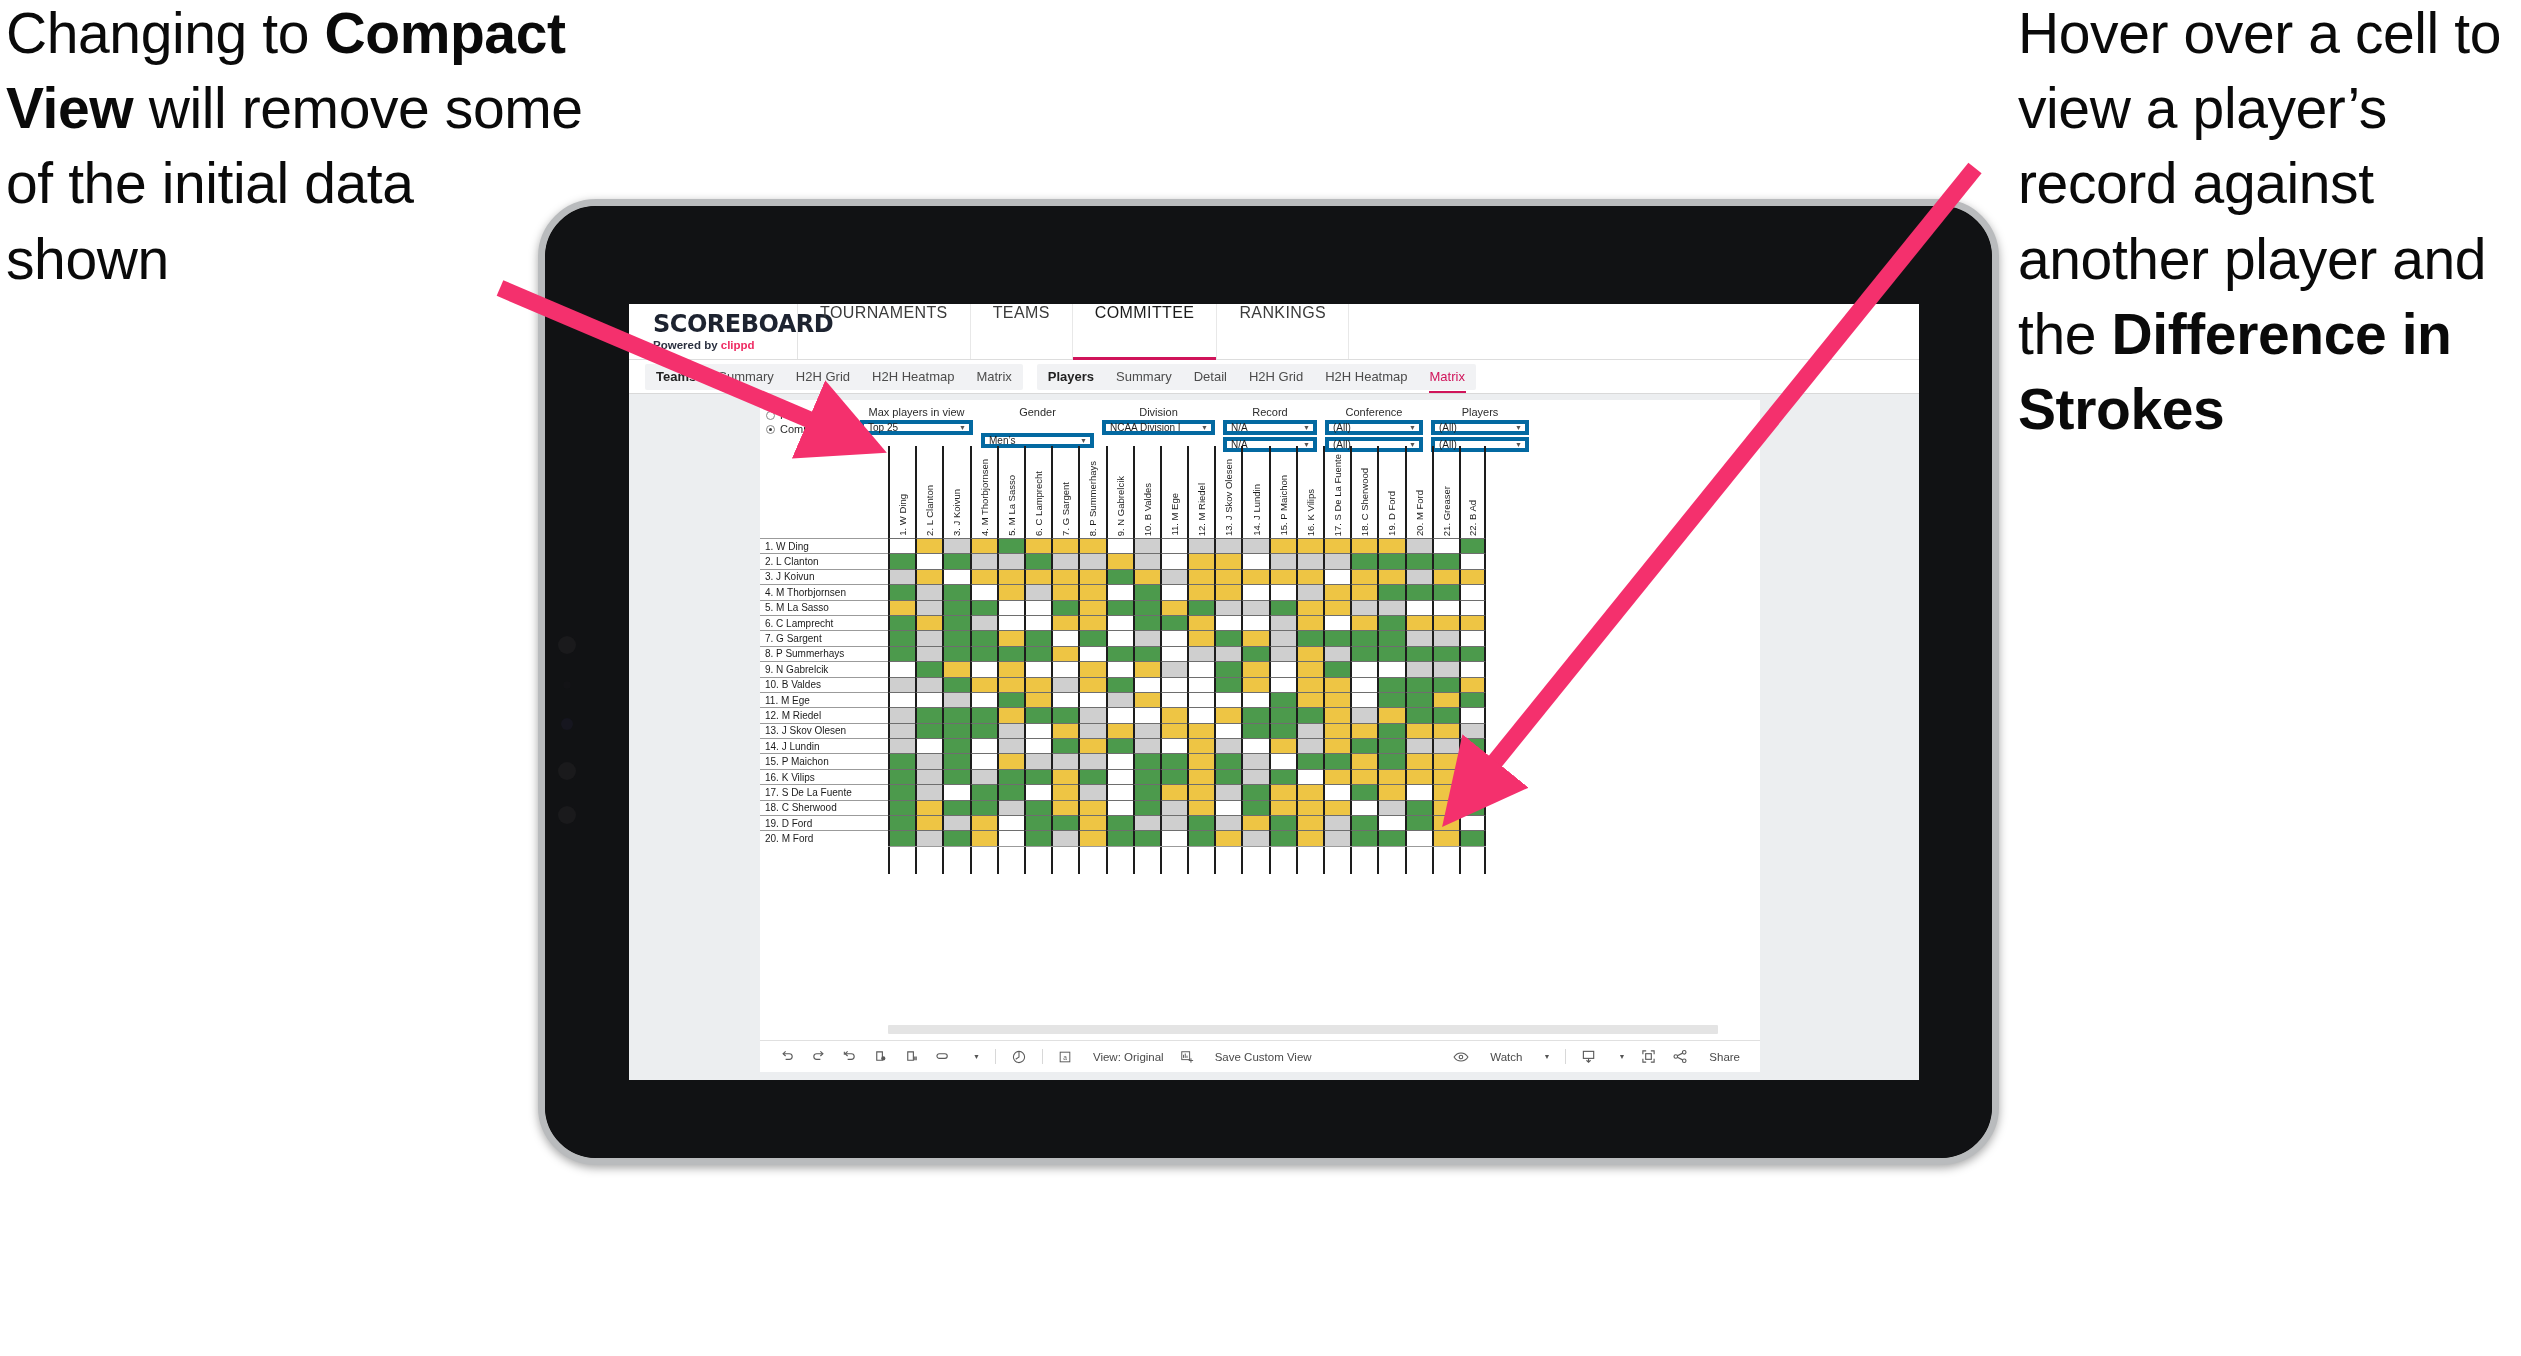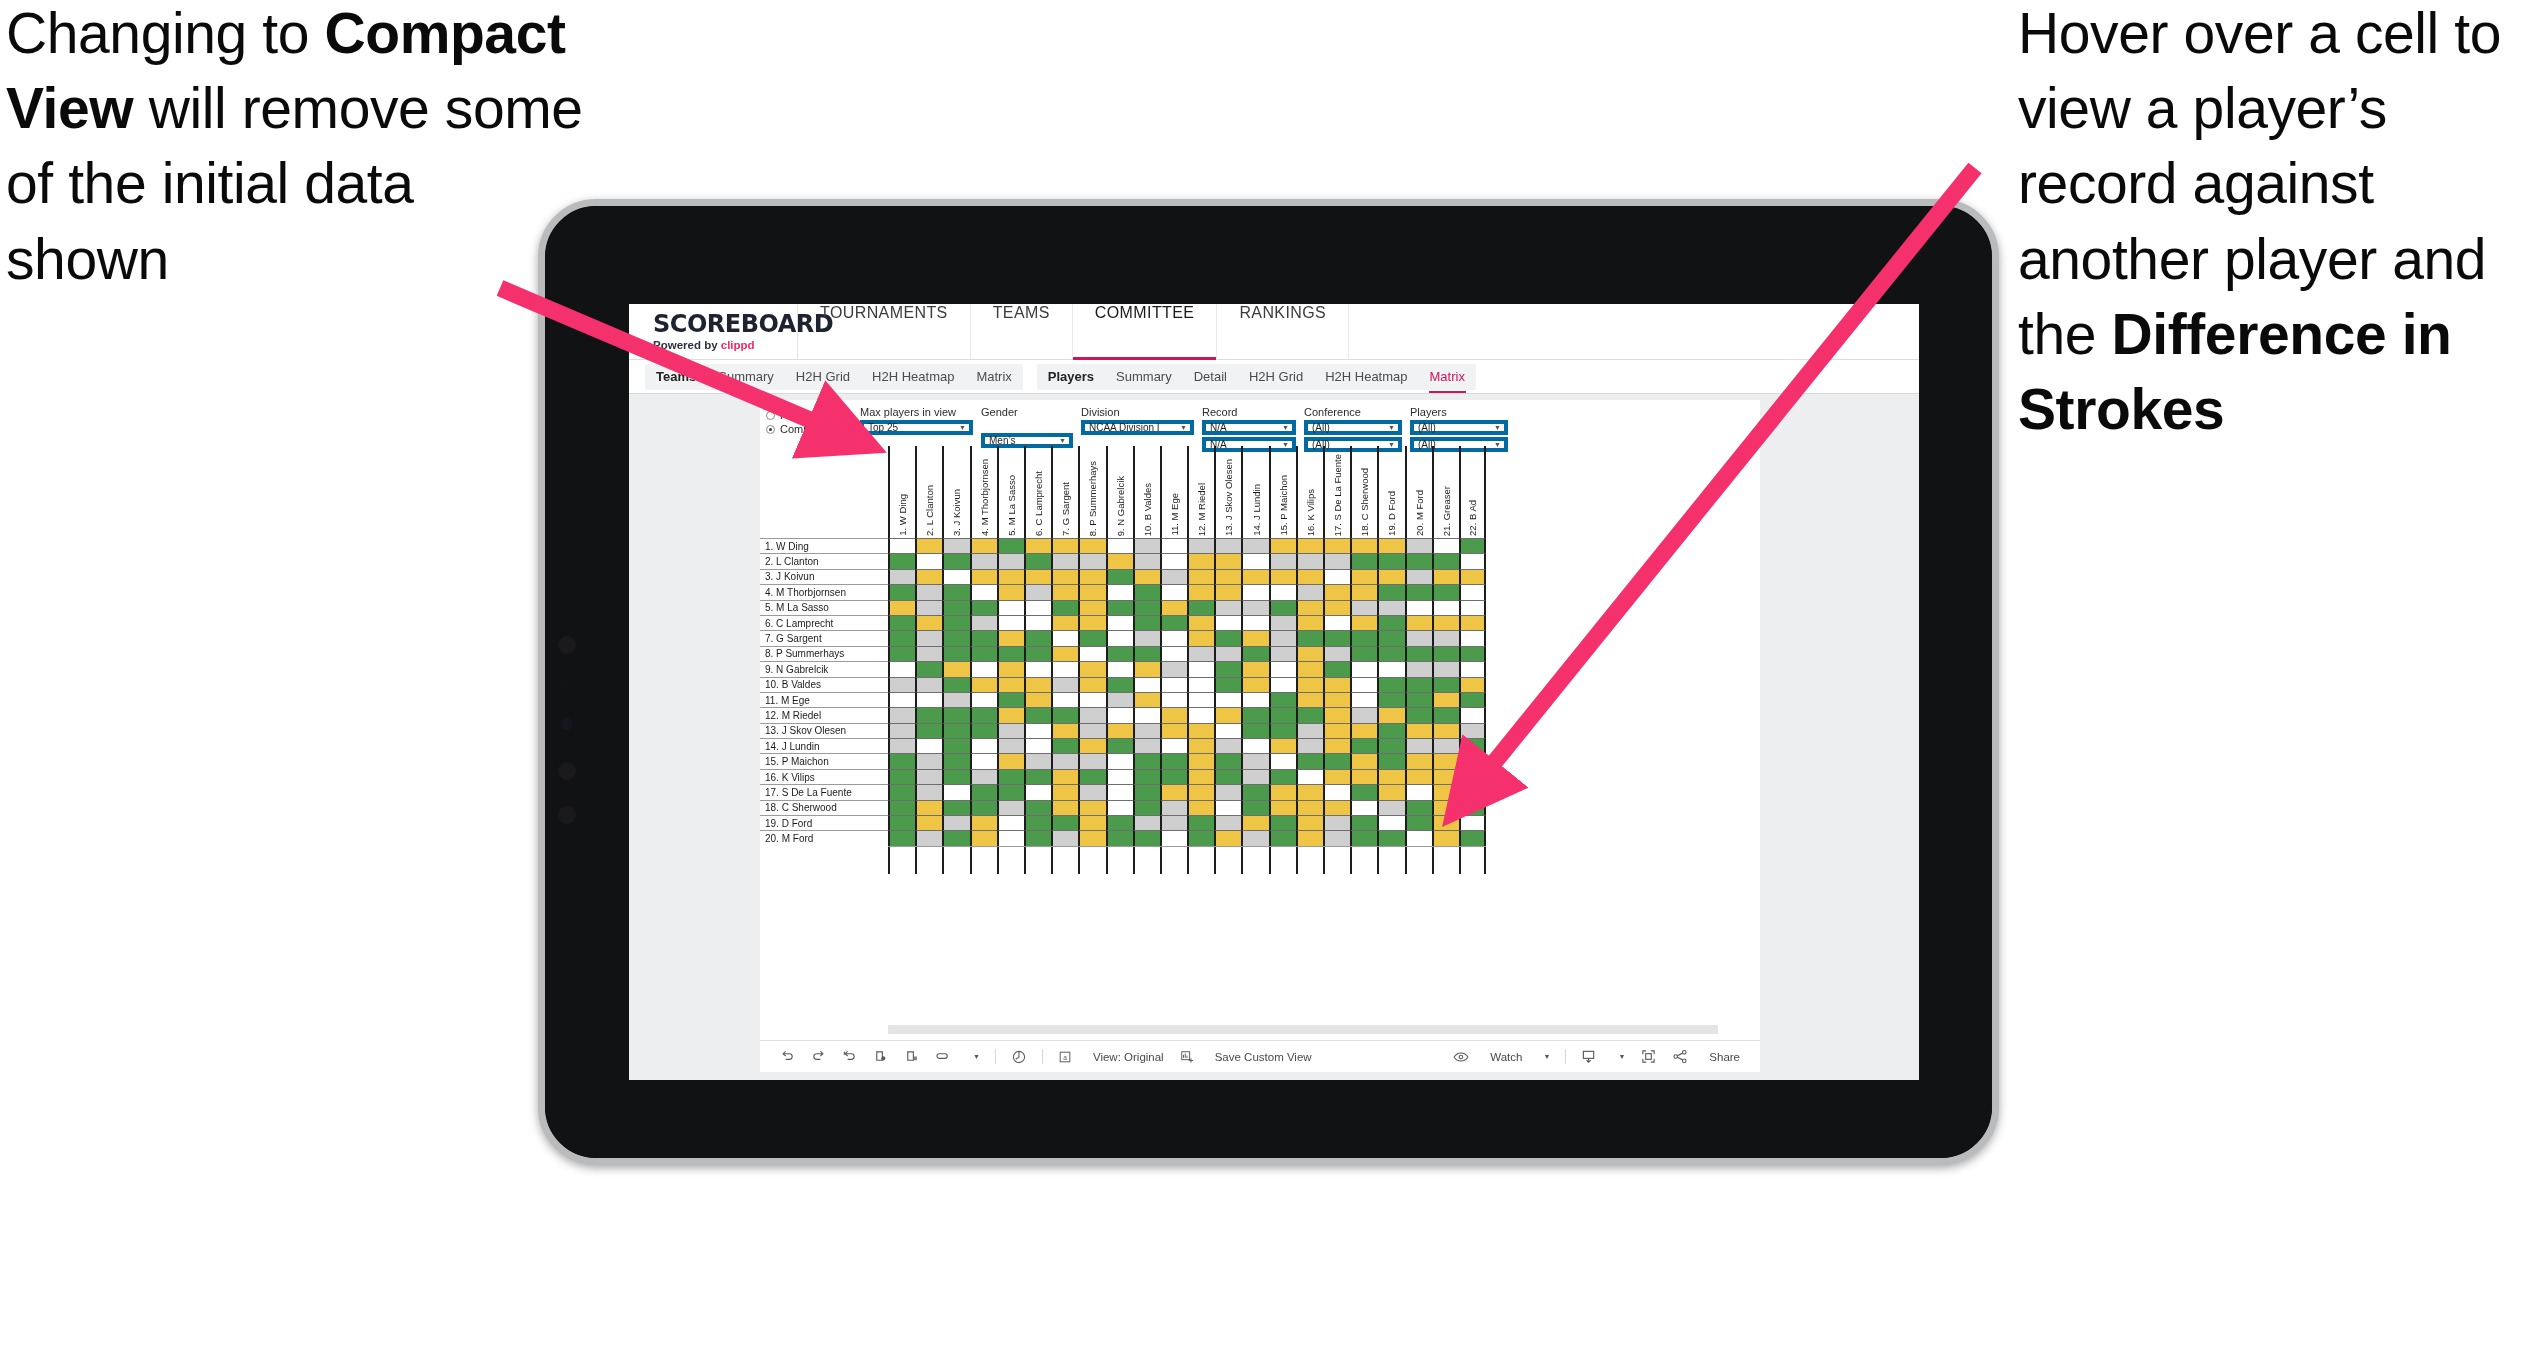--- a/index.html
+++ b/index.html
@@ -144,30 +144,30 @@
   }
 
   
   #filters { position: relative; height: 40px; padding: 6px 0 0 6px; display: flex; }
   .radio-col { width: 94px; padding-top: 2px; }
   .radio-row { display: flex; align-items: center; gap: 5px; font-size: 11px; color: #2b2b2b; line-height: 14px; }
   .rd { width: 9px; height: 9px; border-radius: 50%; border: 1px solid #8a8a8a; background: #fff; display:inline-block; position: relative; flex: none; }
   .rd.on::after { content:""; position:absolute; left:2px; top:2px; width:3px; height:3px; border-radius:50%; background:#333; }
 
   .fgroup { margin-right: 8px; }
-  .fgroup .flabel { font-size: 11px; color: #2b2b2b; margin-bottom: 2px; }
+  .fgroup .flabel { font-size: 11px; color: #2b2b2b; margin-bottom: 2px; text-align: center; }
   .fsel {
     height: 15px; border: 4px solid #0369a1; background: #fff;
     display: flex; align-items: center; justify-content: space-between;
     font-size: 10px; color: #1f1f1f; padding: 0 3px 0 4px;
   }
   .fsel + .fsel { margin-top: 2px; }
   .caret { font-size: 7px; color: #555; }
   .w-max { width: 113px; }
-  .w-gen { width: 92px; margin-top: 15px; }
+  .w-gen { width: 113px; margin-top: 15px; }
   .w-div { width: 113px; }
   .w-reg { width: 94px; }
   .w-con { width: 98px; }
   .w-ply { width: 98px; }
 
   
   #matrix-wrap { position: absolute; left: 0; right: 0; top: 46px; bottom: 0; overflow: hidden; }
   #colhead { position: absolute; left: 128px; top: 0; height: 92px; display: flex; }
   .ch {
     width: 27.2px; height: 92px;

